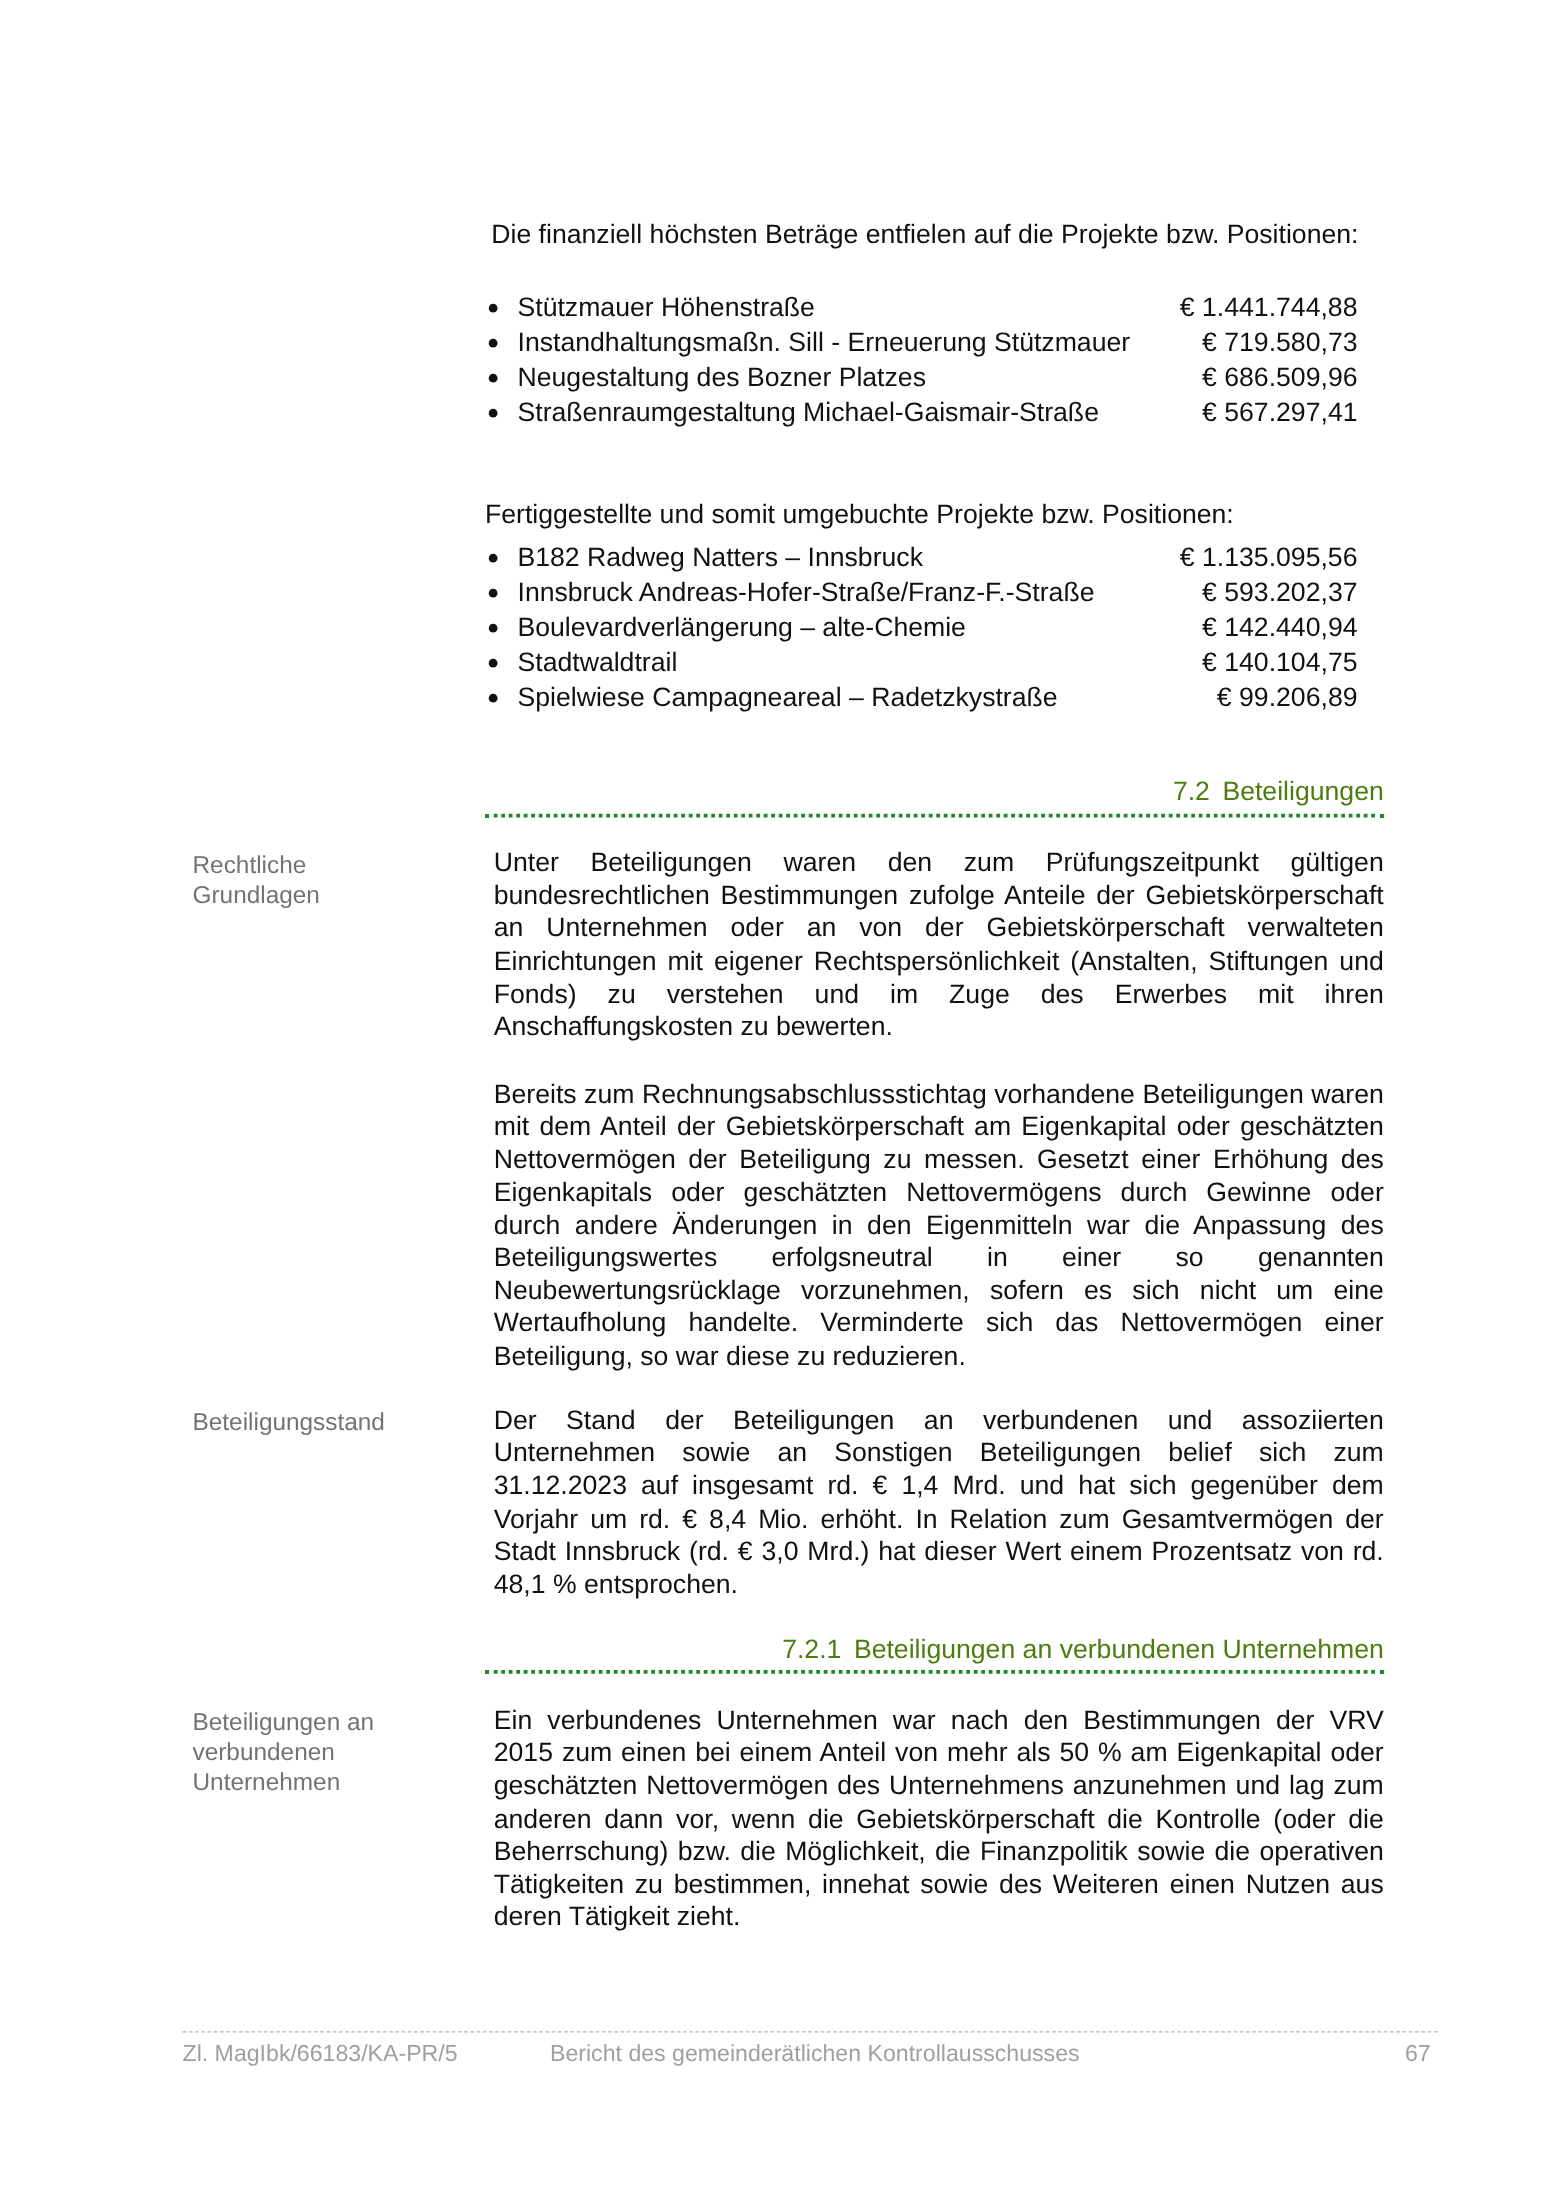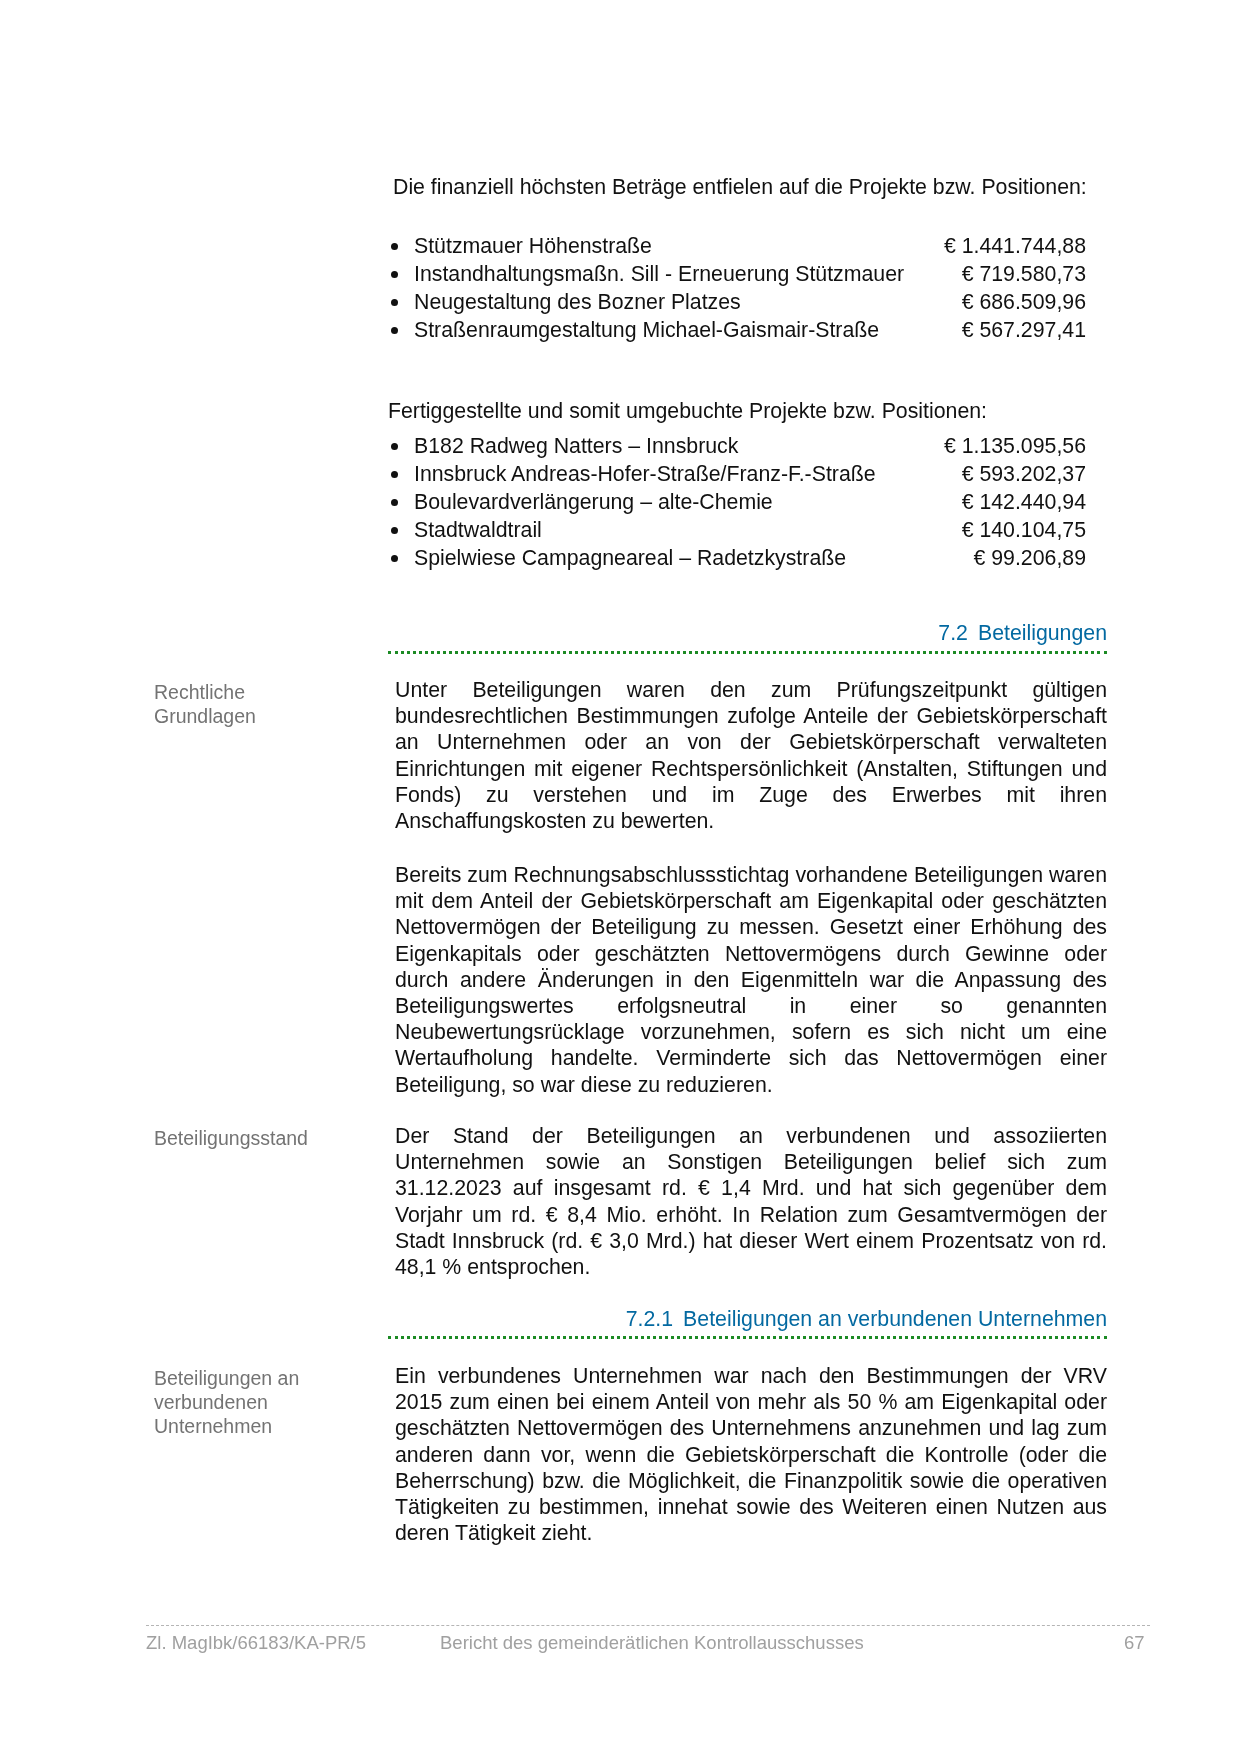--- a/index.html
+++ b/index.html
@@ -21,21 +21,21 @@
     .list li .label { padding-left: 26px; white-space: nowrap; }
     .list li .bullet {
       position: absolute; left: 3px; top: 11px; width: 7px; height: 7px;
       border-radius: 50%; background: #111;
     }
     .list li .amount { white-space: nowrap; padding-right: 0; margin-left: 23px; }
     .list1 { top: 232px; width: 698px; }
     .list2 { top: 432px; width: 698px; }
     .subhead { left: 388px; top: 398px; font-size: 21.3px; line-height: 26px; white-space: nowrap; }
     .heading {
-      color: #0369a1; font-size: 21.3px; line-height: 26px; text-align: right;
+      color: #4d7c0f; font-size: 21.3px; line-height: 26px; text-align: right;
       left: 388px; width: 719px; white-space: nowrap;
     }
     .heading .num { margin-right: 10px; }
     .rule {
       left: 388px; width: 719px; height: 0;
       border-top: 3px dotted #1c8a24;
     }
     .margin-note {
       left: 154px; width: 200px; color: #737373;
       font-size: 19.5px; line-height: 24px;

